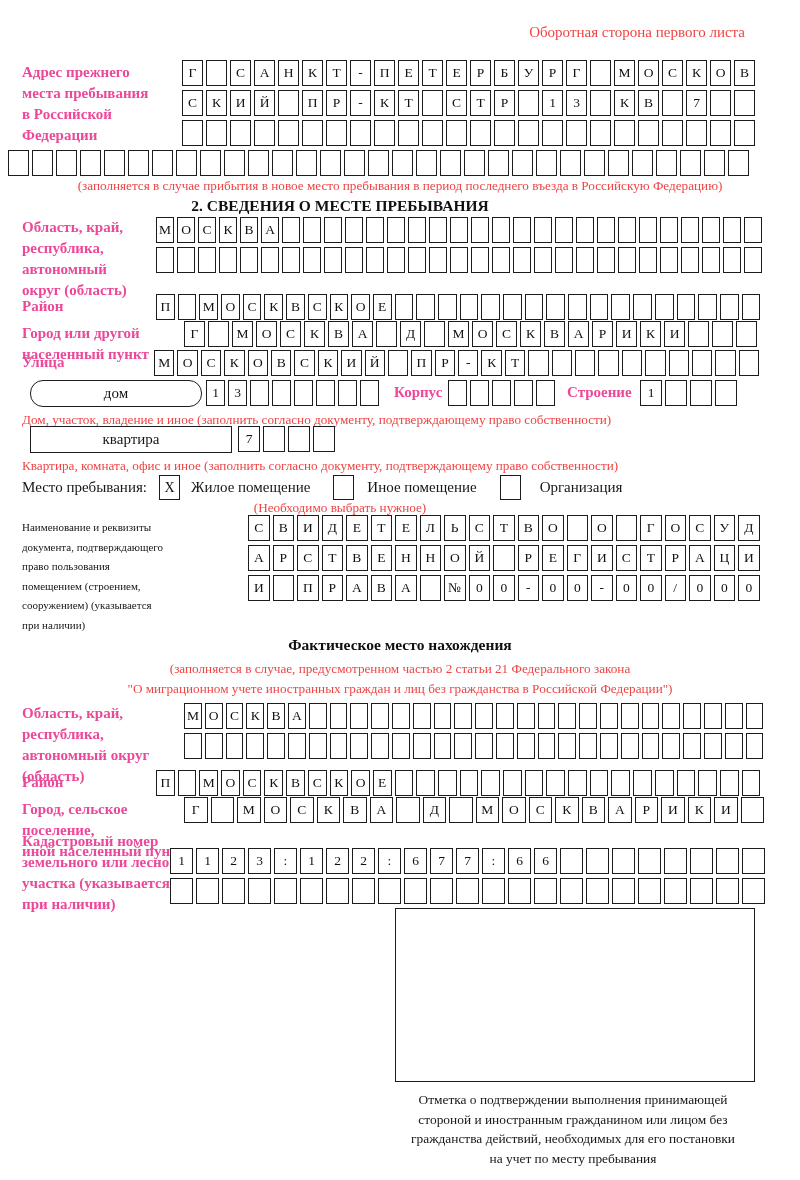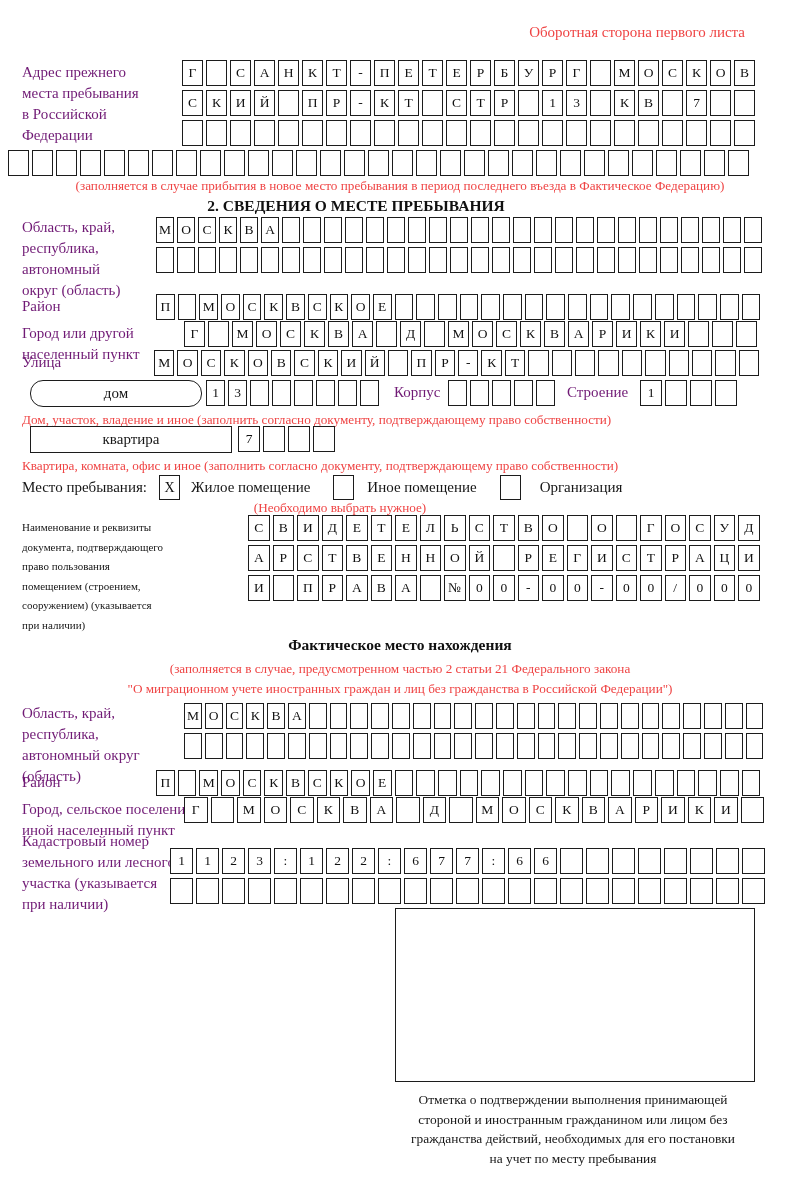--- a/index.html
+++ b/index.html
@@ -1,21 +1,21 @@
 <!DOCTYPE html>
 <html lang="ru"><head>
 <meta charset="utf-8">
 <style>
   html,body{margin:0;padding:0;background:#ffffff;}
   #page{
     position:relative;width:800px;height:1180px;background:#fff;
     font-family:"Liberation Serif","DejaVu Serif",serif;color:#111;overflow:hidden;
   }
   .abs{position:absolute;}
-  .lbl{font-size:15px;line-height:21px;color:#701a75;}
+  .lbl{font-size:15px;line-height:21px;color:#ec4899;font-weight:bold;}
   .lbl-sm{font-size:11px;line-height:19.5px;color:#161616;}
   .note{font-size:13.2px;color:#ef4444;white-space:nowrap;}
   .title{font-weight:bold;font-size:15.5px;color:#101010;white-space:nowrap;}
   .cellrow{display:flex;gap:3px;}
   .cell{
     flex:0 0 var(--cw,21px);height:26px;box-sizing:border-box;
     border:1.6px solid #1c1c1c;background:#fff;
     display:flex;align-items:center;justify-content:center;
     font-size:13.5px;color:#111;
   }
@@ -151,23 +151,23 @@
       <span class="cell"></span>
       <span class="cell"></span>
       <span class="cell"></span>
       <span class="cell"></span>
       <span class="cell"></span>
       <span class="cell"></span>
       <span class="cell"></span>
       <span class="cell"></span>
       <span class="cell"></span>
     </div>
-  <div class="abs note centerline" style="left:0;top:178px;width:800px;">(заполняется в случае прибытия в новое место пребывания в период последнего въезда в Фактическое Федерацию)</div>
-
-  <div class="abs title centerline" style="left:0;top:197px;width:680px;padding-left:16px;">2. СВЕДЕНИЯ О МЕСТЕ ПРЕБЫВАНИЯ</div>
+  <div class="abs note centerline" style="left:0;top:178px;width:800px;">(заполняется в случае прибытия в новое место пребывания в период последнего въезда в Российскую Федерацию)</div>
+
+  <div class="abs title centerline" style="left:0;top:197px;width:680px;">2. СВЕДЕНИЯ О МЕСТЕ ПРЕБЫВАНИЯ</div>
 
   <div class="abs lbl" style="left:22px;top:217px;width:140px;">
     <div>Область, край,</div>
     <div>республика,</div>
     <div>автономный</div>
     <div>округ (область)</div>
   </div>
   <div class="abs cellrow" style="left:156px;top:217px;--cw:18px;">
       <span class="cell">М</span>
       <span class="cell">О</span>

